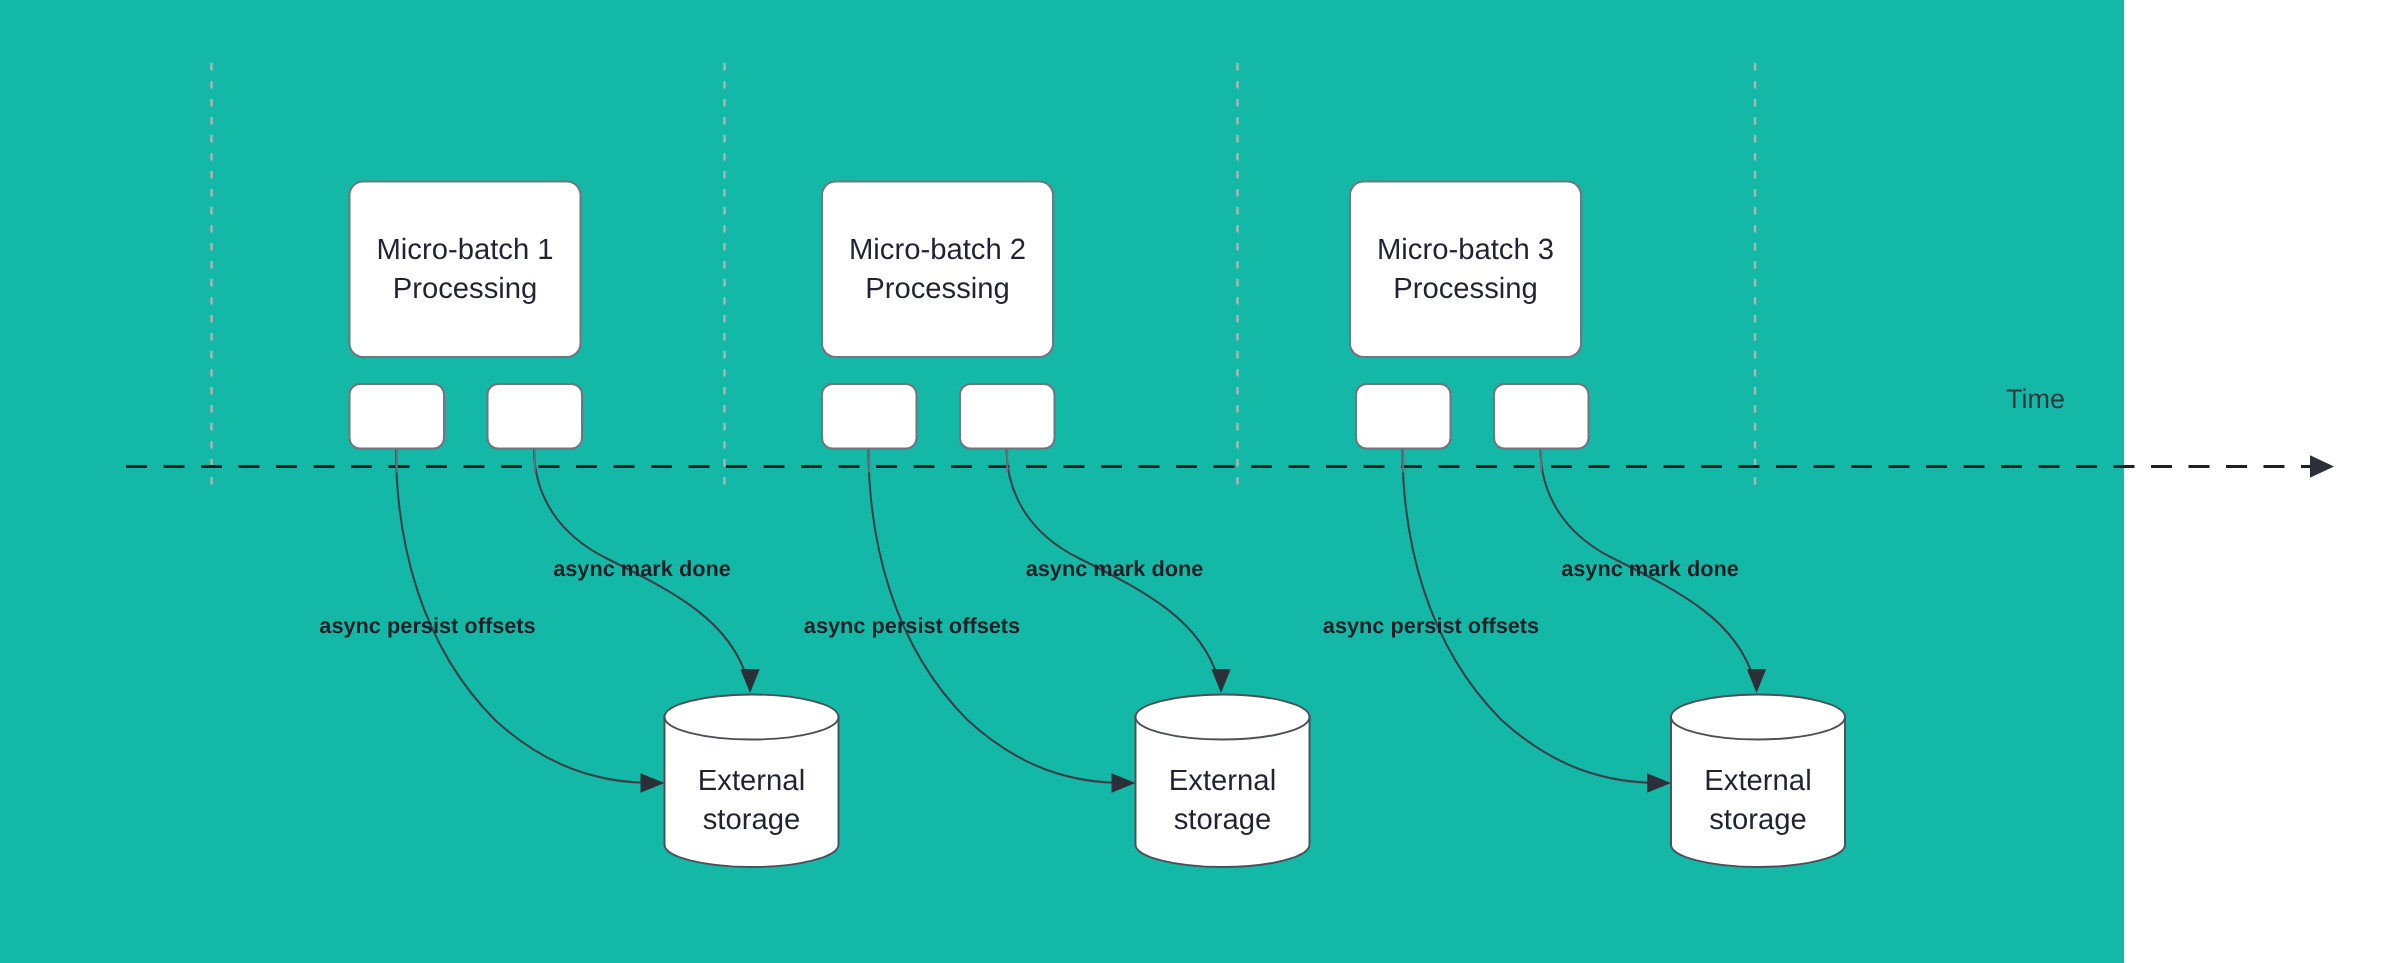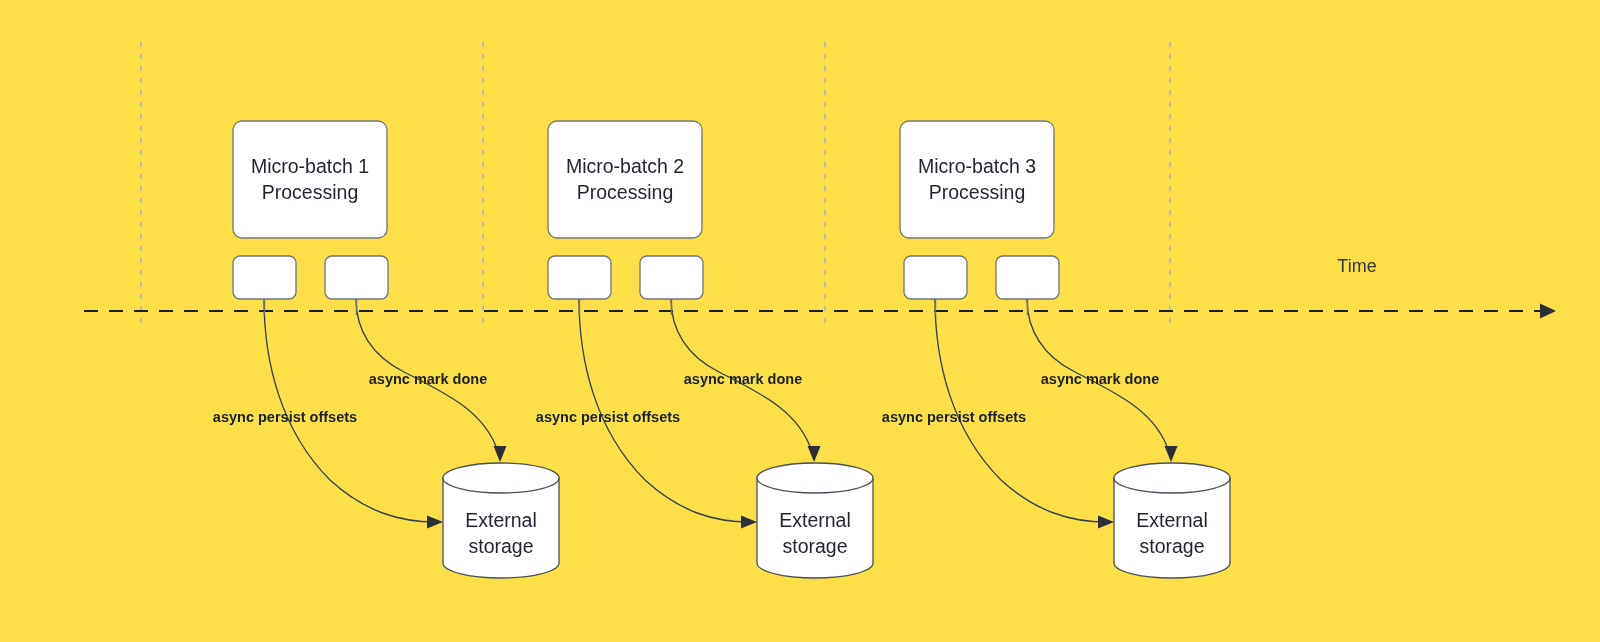--- a/index.html
+++ b/index.html
@@ -9,23 +9,23 @@
     background: #ffffff;
   }
   body {
     width: 1600px;
     height: 642px;
     overflow: hidden;
     font-family: "Liberation Sans", sans-serif;
   }
   #diagram-root {
     position: relative;
-    width: 1600px;
+    width: 1416px;
     height: 642px;
-    background: #fde047;
+    background: #14b8a6;
   }
   #diagram-svg {
     position: absolute;
     left: 0;
     top: 0;
     width: 1600px;
     height: 642px;
     display: block;
   }
   .node-box-text {

